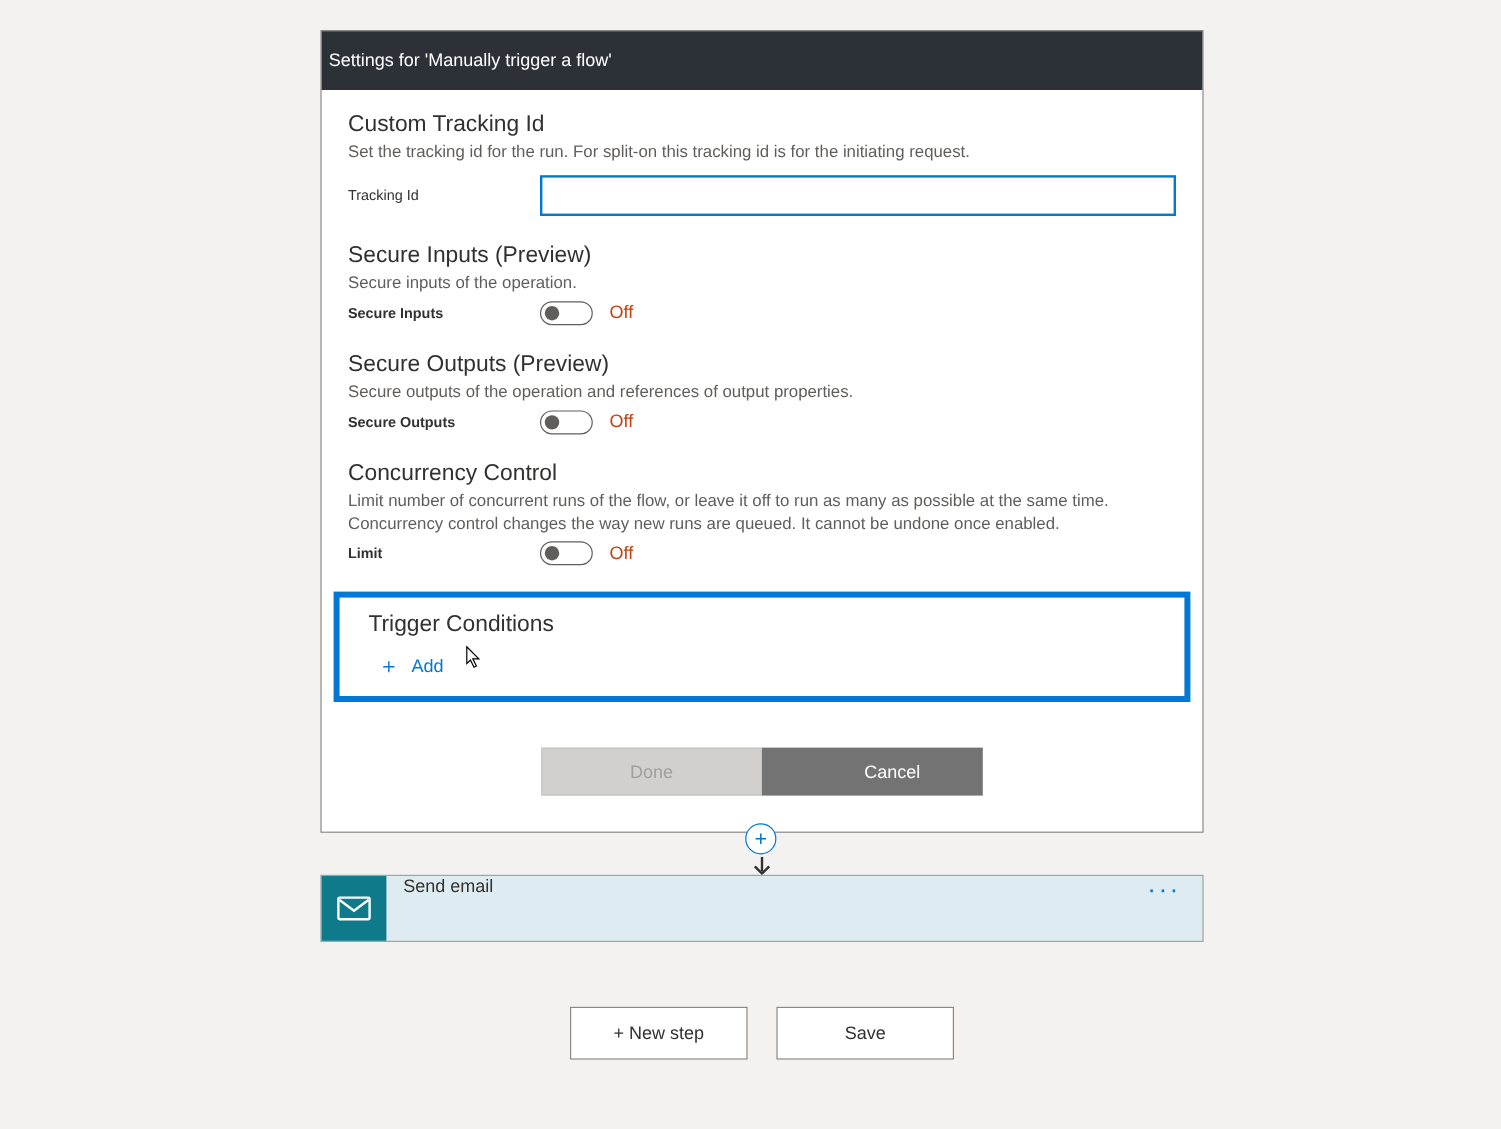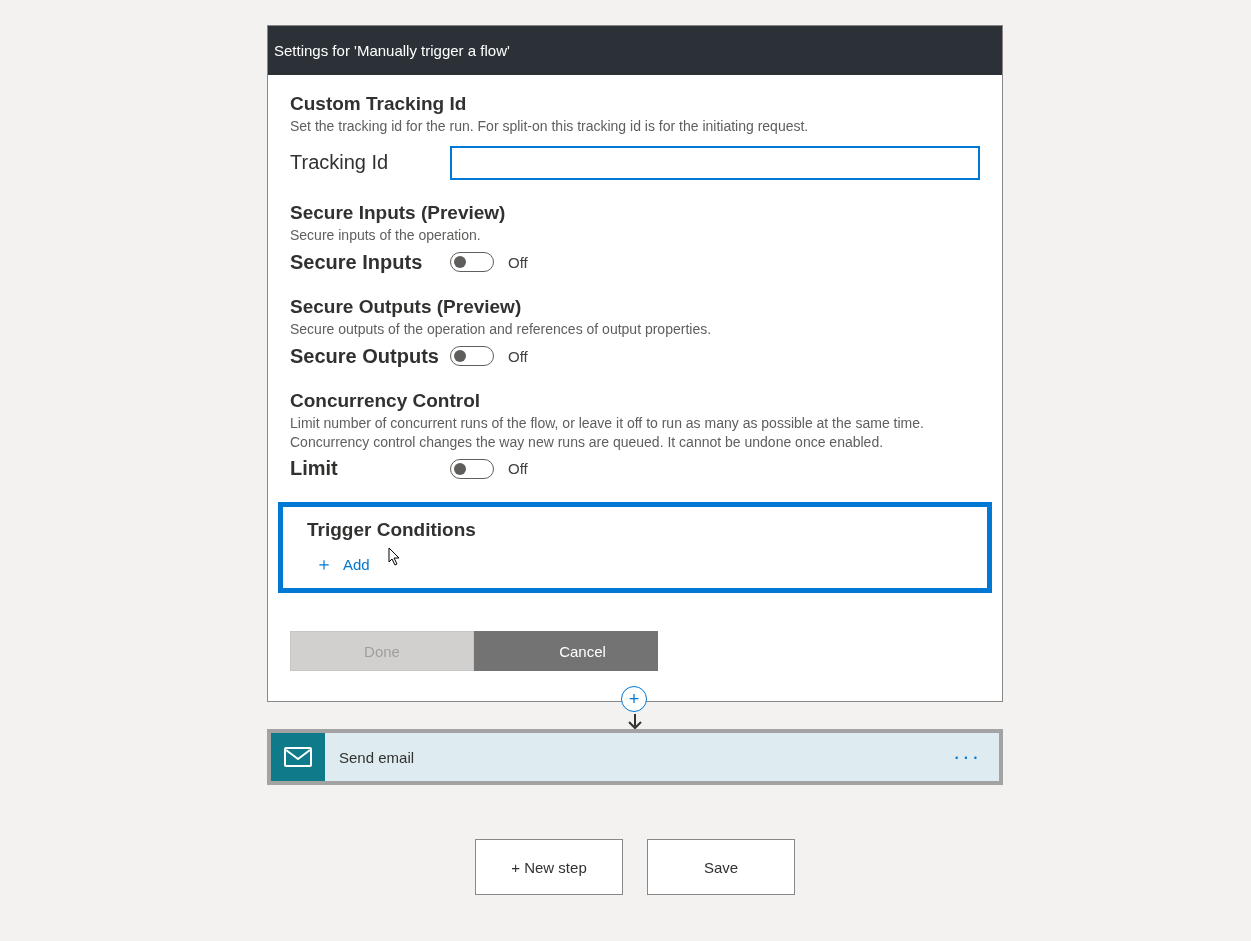--- a/index.html
+++ b/index.html
@@ -16,25 +16,25 @@
   .settings-header {
     background: #2b3137;
     color: #ffffff;
     padding: 16px 6px;
     font-size: 15px;
     font-weight: 400;
   }
   .settings-body { padding: 18px 22px 12px 22px; }
 
   .section { margin-bottom: 22px; }
-  .section-title { font-size: 19px; color: #323130; font-weight: 700; margin-bottom: 2px; }
+  .section-title { font-size: 19px; color: #323130; font-weight: 400; margin-bottom: 2px; }
   .section-desc { font-size: 14px; color: #605e5c; line-height: 1.35; }
 
   .field-row { display: flex; align-items: center; margin-top: 10px; }
-  .field-label { width: 160px; font-size: 20px; color: #323130; }
+  .field-label { width: 160px; font-size: 12px; color: #323130; }
   .field-label.bold { font-weight: 600; }
 
   .tracking-input {
     flex: 1;
     height: 34px;
     border: 2px solid #0178d4;
     background: #ffffff;
     padding: 0 8px;
     font-size: 14px;
     outline: none;
@@ -50,21 +50,21 @@
     cursor: pointer;
   }
   .toggle::after {
     content: "";
     position: absolute;
     left: 3px; top: 3px;
     width: 12px; height: 12px;
     background: #605e5c;
     border-radius: 50%;
   }
-  .toggle-text { font-size: 15px; color: #404040; }
+  .toggle-text { font-size: 15px; color: #c2410c; }
 
   .highlight-section {
     border: 5px solid #0078d4;
     padding: 12px 12px 14px 24px;
     margin: 0 -12px 14px -12px;
     position: relative;
   }
 
   .add-btn {
     display: inline-flex; align-items: center; gap: 10px;
@@ -74,21 +74,21 @@
   }
   .plus-icon { font-size: 18px; line-height: 1; color: #0078d4; font-weight: 300; }
 
   .cursor {
     position: absolute;
     left: 105px; top: 40px;
     pointer-events: none;
   }
 
   .footer-buttons {
-    display: flex; justify-content: flex-start; gap: 0;
+    display: flex; justify-content: center; gap: 0;
     padding: 24px 0 18px 0;
   }
   .btn {
     width: 184px; height: 40px;
     font-size: 15px;
     border: none; cursor: pointer;
   }
   .btn-done {
     background: #d2d0ce; color: #a19f9d;
     border: 1px solid #c8c6c4;
@@ -108,39 +108,39 @@
   .arrow-down {
     position: absolute;
     left: 625px; top: 712px;
     color: #323130; font-size: 22px;
   }
 
   .action-card {
     position: absolute;
     left: 267px; top: 729px;
     width: 736px; height: 56px;
-    display: flex; align-items: center;
+    display: flex; 
     background: #deecf1;
-    border: 4px solid #a3a3a3;
+    border: 1px solid #a3a3a3;
   }
   .action-icon {
     width: 54px; height: 100%;
     background: #0f7a8a;
     display: flex; align-items: center; justify-content: center;
   }
   .action-label { padding-left: 14px; font-size: 15px; color: #323130; flex: 1; }
   .action-more { padding-right: 18px; color: #0078d4; font-size: 22px; letter-spacing: 2px; cursor: pointer; line-height:1; }
 
   .bottom-buttons {
     position: absolute;
     left: 475px; top: 839px;
     display: flex; gap: 24px;
   }
   .outline-btn {
-    width: 148px; height: 56px;
+    width: 148px; height: 44px;
     background: #ffffff;
     border: 1px solid #8a8886;
     font-size: 15px;
     color: #323130;
     cursor: pointer;
   }
 </style>
 </head>
 <body>
 

